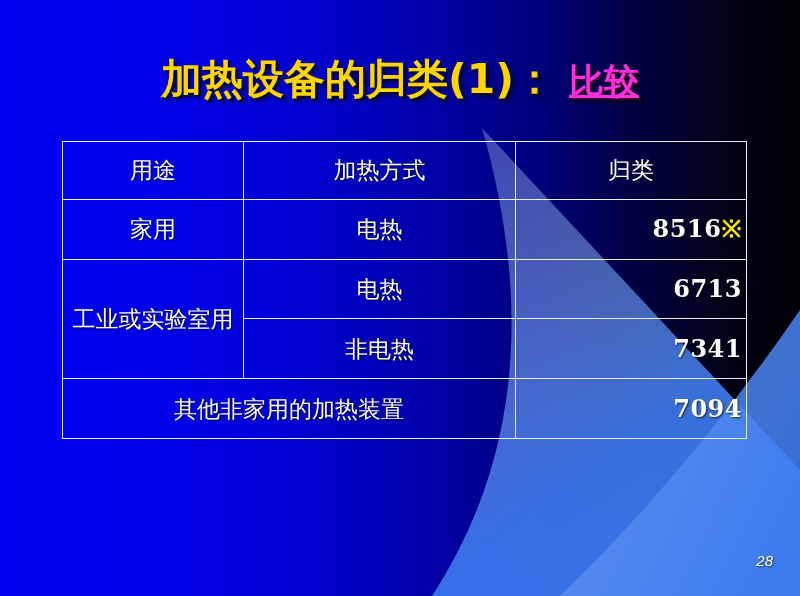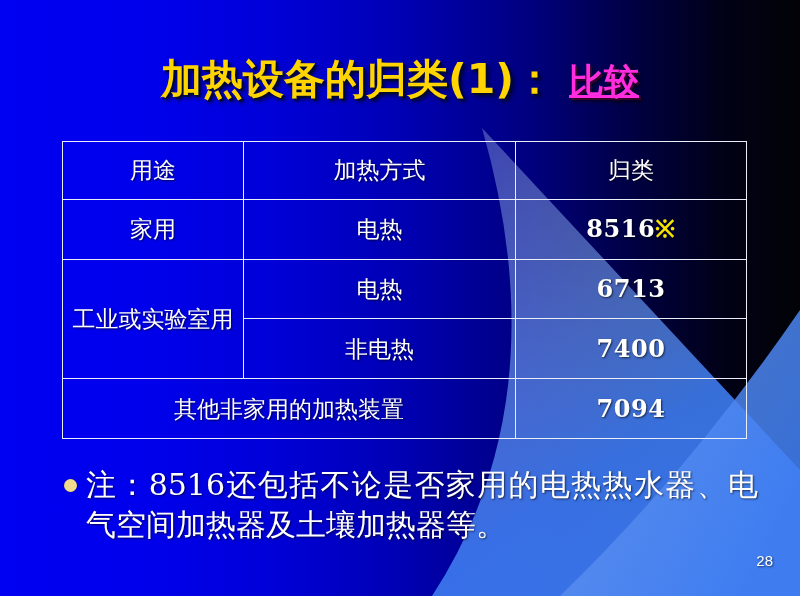--- a/index.html
+++ b/index.html
@@ -88,20 +88,21 @@
     font-family: "DejaVu Serif", "Liberation Serif", serif;
     font-size: 23px;
     line-height: 1.22;
     padding: 2px 4px;
     text-shadow: 1px 1px 2px rgba(0,0,0,0.65);
   }
   table.cls-table td.code {
     font-weight: bold;
     font-size: 24px;
     letter-spacing: 0.5px;
+    text-align: right;
   }
   .mark-star {
     color: #f6e400;
     font-weight: bold;
   }
   .col-a { width: 181px; }
   .col-b { width: 272px; }
   .col-c { width: 231px; }
 
   
@@ -138,20 +139,21 @@
   
   .page-num {
     position: absolute;
     right: 27px;
     bottom: 27px;
     color: #ffffff;
     font-size: 15px;
     font-family: "Liberation Sans", sans-serif;
     z-index: 6;
     text-shadow: 1px 1px 2px rgba(0,0,0,0.6);
+    font-style: italic;
   }
 </style>
 </head>
 <body>
 
 <div id="slide">
 
   <svg class="decor-svg" viewBox="0 0 800 596" preserveAspectRatio="none">
     <defs>
       <linearGradient id="beamGrad" x1="0" y1="0" x2="0.55" y2="1">
@@ -191,30 +193,26 @@
           <td>电热</td>
           <td class="code"><span>8516</span><span class="mark-star">※</span></td>
         </tr>
         <tr>
           <td rowspan="2">工业或实验室用</td>
           <td>电热</td>
           <td class="code">6713</td>
         </tr>
         <tr>
           <td>非电热</td>
-          <td class="code">7400</td>
+          <td class="code">7341</td>
         </tr>
         <tr>
           <td colspan="2">其他非家用的加热装置</td>
           <td class="code">7094</td>
         </tr>
       </tbody>
     </table>
   </div>
 
-  <div class="note">
-    <span class="note-bullet"></span>
-    <span class="note-text">注：8516还包括不论是否家用的电热热水器、电气空间加热器及土壤加热器等。</span>
-  </div>
 
   <div class="page-num">28</div>
 
 </div>
 
 </body></html>

